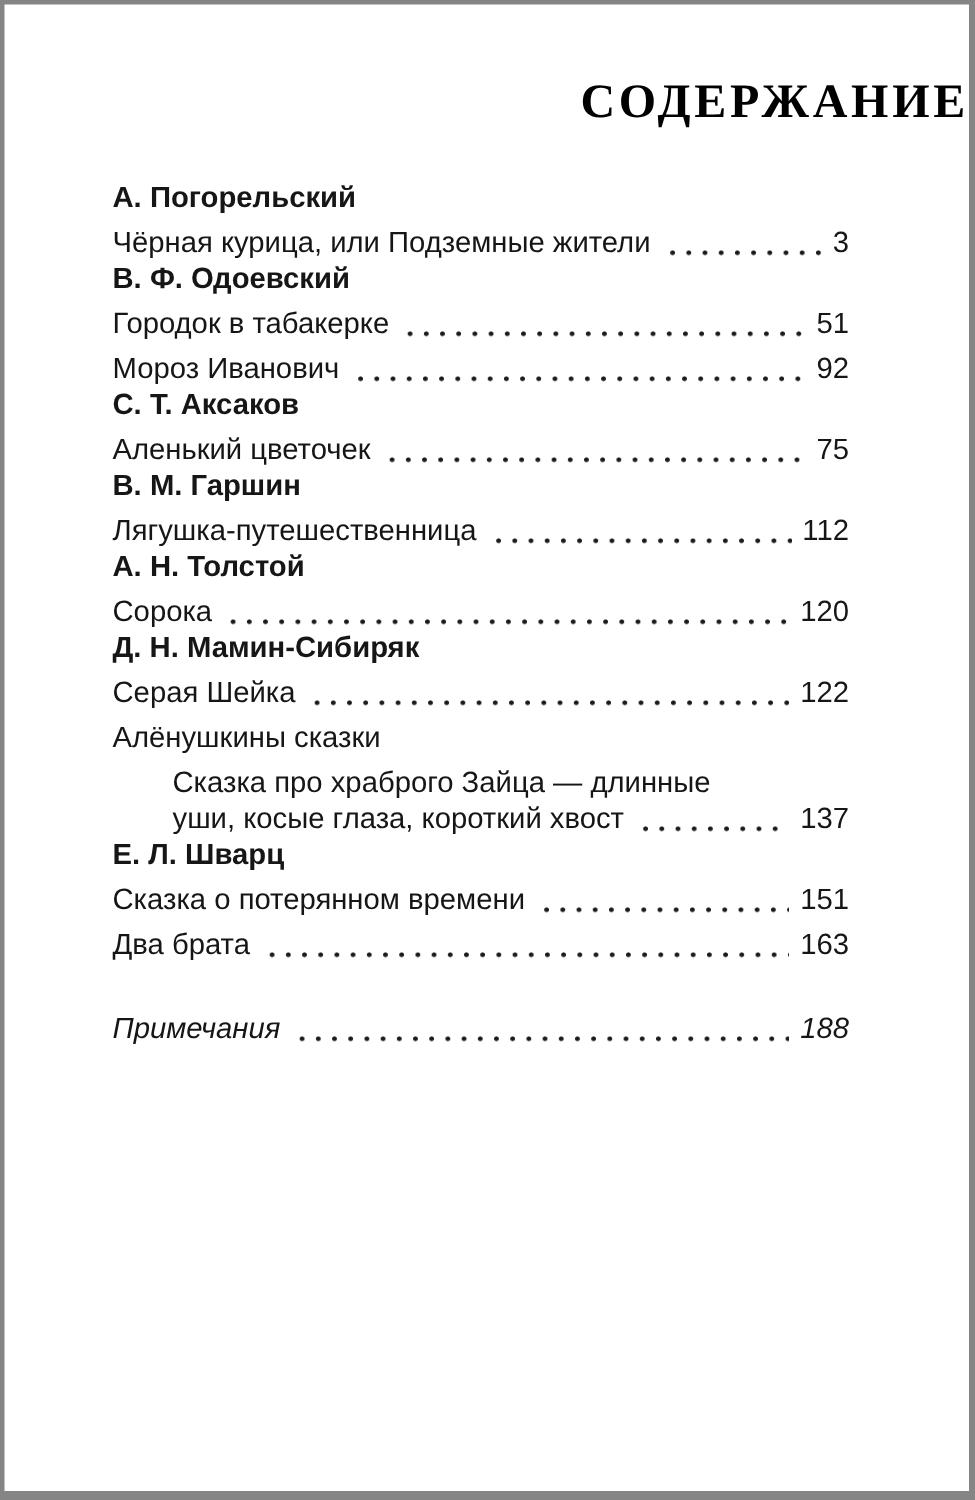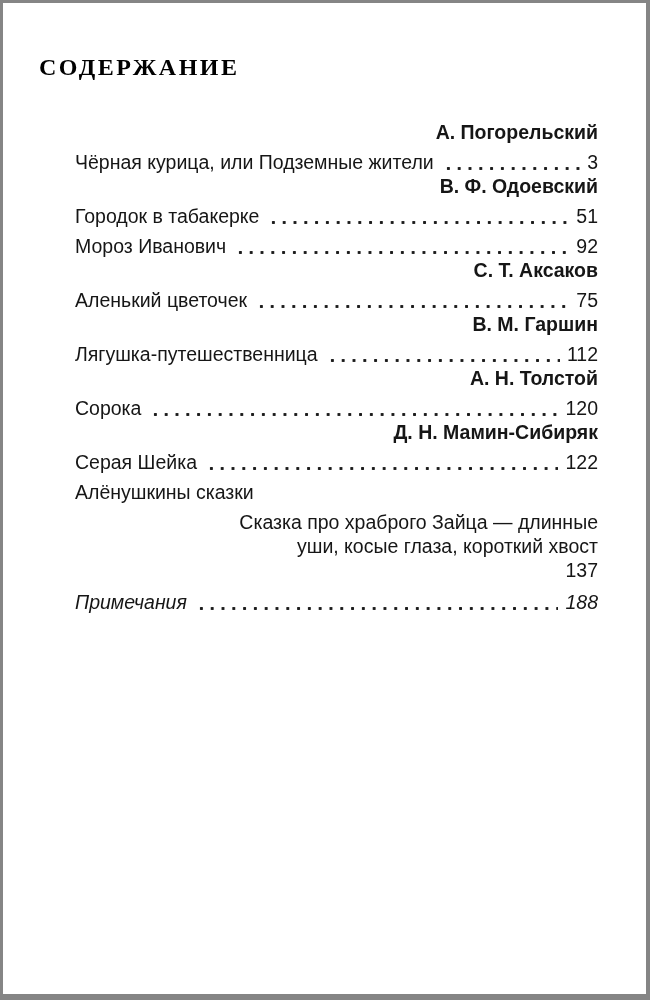--- a/index.html
+++ b/index.html
@@ -12,35 +12,35 @@
     border-width:3px 4px 6px 3px;
     font-family:"Liberation Sans",sans-serif;
     font-size:19.5px;
     line-height:24px;
     color:#161616;
     overflow:hidden;
   }
   .title{
     font-family:"Liberation Serif",serif;
     font-weight:bold;
-    font-size:24px;
+    font-size:32px;
     line-height:36px;
     letter-spacing:2.5px;
-    text-align:left;
+    text-align:right;
     color:#000;
     margin:46px 0 0 0;
     padding-left:36px;
   }
-  .content{padding:0 48px 0 72px;text-align:right;}
+  .content{padding:0 80px 0 72px;}
   .author{font-weight:bold;height:24px;}
   .sec-first .author{margin-top:35px;}
   .entry{display:flex;height:24px;margin-top:6px;}
   .entry-block{margin-top:6px;}
   .entry-block .line{height:24px;white-space:nowrap;}
-  .erow{display:flex;height:24px;flex-direction:column;}
+  .erow{display:flex;height:24px;}
   .t{white-space:nowrap;}
   .leader{
     flex:1;
     margin:0 1px 0 7px;
     background-image:radial-gradient(circle,#1c1c1c 1.35px,rgba(0,0,0,0) 1.8px);
     background-size:10.8px 5px;
     background-position:left 2px bottom 3px;
     background-repeat:repeat-x;
   }
   .pg{margin-left:6px;white-space:nowrap;}
@@ -119,20 +119,33 @@
       <div class="entry-block indent">
         <div class="line">Сказка про храброго Зайца — длинные</div>
         <div class="erow">
           <span class="t">уши, косые глаза, короткий хвост</span>
           <span class="leader"></span>
           <span class="pg">137</span>
         </div>
       </div>
     </section>
 
+    <section class="sec">
+      <div class="author">Е. Л. Шварц</div>
+      <div class="entry">
+        <span class="t">Сказка о потерянном времени</span>
+        <span class="leader"></span>
+        <span class="pg">151</span>
+      </div>
+      <div class="entry">
+        <span class="t">Два брата</span>
+        <span class="leader"></span>
+        <span class="pg">163</span>
+      </div>
+    </section>
 
     <div class="entry footer-row">
       <span class="t">Примечания</span>
       <span class="leader"></span>
       <span class="pg">188</span>
     </div>
 
   </div>
 </div>
 

